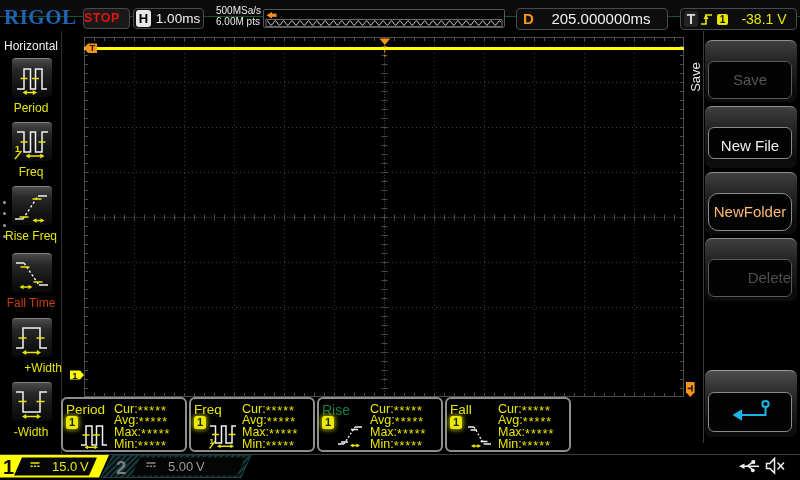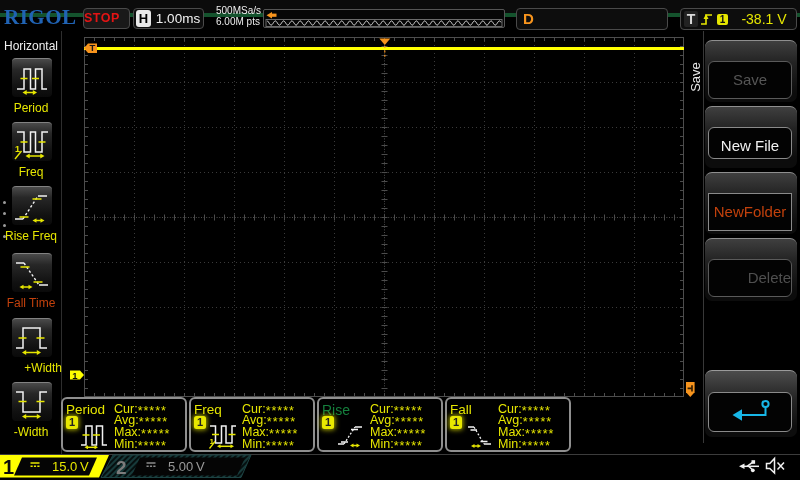--- a/index.html
+++ b/index.html
@@ -1,36 +1,37 @@
 <!DOCTYPE html>
 <html><head><meta charset="utf-8">
 <style>
 * { margin:0; padding:0; }
 html,body { width:800px; height:480px; background:#000; overflow:hidden; }
 body { font-family:"Liberation Sans", sans-serif; position:relative; }
 </style></head>
 <body>
-<div style="position:absolute;left:0;top:0;width:800px;height:17px;background:#0b0b0b;border-bottom:4px solid #14532d;box-sizing:border-box">
+<div style="position:absolute;left:0;top:0;width:800px;height:17px;background:#0b0b0b;border-bottom:1px solid #14532d;box-sizing:border-box">
     <div style="position:absolute;left:4px;top:5px;font-family:'Liberation Serif',serif;font-weight:bold;font-size:21px;color:#2063b4;letter-spacing:0.5px">RIGOL</div>
     <div style="position:absolute;left:83px;top:8px;width:47px;height:21px;background:#191919;border:1px solid #4a4a4a;border-radius:4px;box-sizing:border-box;text-align:left;line-height:19px;font-size:12.5px;font-weight:bold;color:#e31414;letter-spacing:0.5px">STOP</div>
     <div style="position:absolute;left:133px;top:8px;width:71px;height:21px;background:#0d0d0d;border:1px solid #4a4a4a;border-radius:4px;box-sizing:border-box">
       <div style="position:absolute;left:2px;top:1px;width:15px;height:17px;background:#e8e8e8;border-radius:3px;text-align:center;line-height:17px;font-size:13px;font-weight:bold;color:#000">H</div>
       <div style="position:absolute;left:20px;top:0;width:48px;text-align:center;line-height:19px;font-size:13.5px;color:#f2f2f2">1.00ms</div>
     </div>
     <div style="position:absolute;left:216px;top:6px;font-size:10px;line-height:10.5px;color:#ededed">500MSa/s<br>6.00M pts</div>
     <div style="position:absolute;left:263px;top:9px;width:242px;height:19px;background:#060606;border:1px solid #555;border-radius:2px;box-sizing:border-box">
       <svg width="240" height="17" viewBox="0 0 240 17" style="position:absolute;left:0;top:0">
         <polygon points="2.5,5.2 8,2 8,8.4" fill="#f7941d"></polygon>
         <rect x="8" y="3.6" width="4.5" height="3.2" fill="#f7941d"></rect>
         <rect x="2" y="9.5" width="236" height="7" fill="none" stroke="#6a6a6a" stroke-width="1"></rect>
         <path d="M3.0,2.9 L3.5,3.0 L4.0,3.5 L4.5,4.1 L5.0,4.9 L5.5,5.7 L6.0,6.4 L6.5,6.9 L7.0,7.1 L7.5,7.0 L8.0,6.7 L8.5,6.1 L9.0,5.4 L9.5,4.6 L10.0,3.8 L10.5,3.3 L11.0,3.0 L11.5,2.9 L12.0,3.2 L12.5,3.7 L13.0,4.4 L13.5,5.2 L14.0,6.0 L14.5,6.6 L15.0,7.0 L15.5,7.1 L16.0,6.9 L16.5,6.5 L17.0,5.8 L17.5,5.0 L18.0,4.3 L18.5,3.6 L19.0,3.1 L19.5,2.9 L20.0,3.0 L20.5,3.4 L21.0,4.0 L21.5,4.7 L22.0,5.5 L22.5,6.2 L23.0,6.8 L23.5,7.1 L24.0,7.1 L24.5,6.8 L25.0,6.2 L25.5,5.5 L26.0,4.7 L26.5,4.0 L27.0,3.4 L27.5,3.0 L28.0,2.9 L28.5,3.1 L29.0,3.6 L29.5,4.3 L30.0,5.0 L30.5,5.8 L31.0,6.5 L31.5,6.9 L32.0,7.1 L32.5,7.0 L33.0,6.6 L33.5,6.0 L34.0,5.2 L34.5,4.4 L35.0,3.7 L35.5,3.2 L36.0,2.9 L36.5,3.0 L37.0,3.3 L37.5,3.8 L38.0,4.6 L38.5,5.4 L39.0,6.1 L39.5,6.7 L40.0,7.0 L40.5,7.1 L41.0,6.9 L41.5,6.4 L42.0,5.7 L42.5,4.9 L43.0,4.1 L43.5,3.5 L44.0,3.0 L44.5,2.9 L45.0,3.0 L45.5,3.5 L46.0,4.1 L46.5,4.9 L47.0,5.7 L47.5,6.4 L48.0,6.9 L48.5,7.1 L49.0,7.0 L49.5,6.7 L50.0,6.1 L50.5,5.4 L51.0,4.6 L51.5,3.8 L52.0,3.3 L52.5,3.0 L53.0,2.9 L53.5,3.2 L54.0,3.7 L54.5,4.4 L55.0,5.2 L55.5,6.0 L56.0,6.6 L56.5,7.0 L57.0,7.1 L57.5,6.9 L58.0,6.5 L58.5,5.8 L59.0,5.0 L59.5,4.3 L60.0,3.6 L60.5,3.1 L61.0,2.9 L61.5,3.0 L62.0,3.4 L62.5,4.0 L63.0,4.7 L63.5,5.5 L64.0,6.2 L64.5,6.8 L65.0,7.1 L65.5,7.1 L66.0,6.8 L66.5,6.2 L67.0,5.5 L67.5,4.7 L68.0,4.0 L68.5,3.4 L69.0,3.0 L69.5,2.9 L70.0,3.1 L70.5,3.6 L71.0,4.3 L71.5,5.0 L72.0,5.8 L72.5,6.5 L73.0,6.9 L73.5,7.1 L74.0,7.0 L74.5,6.6 L75.0,6.0 L75.5,5.2 L76.0,4.4 L76.5,3.7 L77.0,3.2 L77.5,2.9 L78.0,3.0 L78.5,3.3 L79.0,3.8 L79.5,4.6 L80.0,5.4 L80.5,6.1 L81.0,6.7 L81.5,7.0 L82.0,7.1 L82.5,6.9 L83.0,6.4 L83.5,5.7 L84.0,4.9 L84.5,4.1 L85.0,3.5 L85.5,3.0 L86.0,2.9 L86.5,3.0 L87.0,3.5 L87.5,4.1 L88.0,4.9 L88.5,5.7 L89.0,6.4 L89.5,6.9 L90.0,7.1 L90.5,7.0 L91.0,6.7 L91.5,6.1 L92.0,5.4 L92.5,4.6 L93.0,3.8 L93.5,3.3 L94.0,3.0 L94.5,2.9 L95.0,3.2 L95.5,3.7 L96.0,4.4 L96.5,5.2 L97.0,6.0 L97.5,6.6 L98.0,7.0 L98.5,7.1 L99.0,6.9 L99.5,6.5 L100.0,5.8 L100.5,5.0 L101.0,4.3 L101.5,3.6 L102.0,3.1 L102.5,2.9 L103.0,3.0 L103.5,3.4 L104.0,4.0 L104.5,4.7 L105.0,5.5 L105.5,6.2 L106.0,6.8 L106.5,7.1 L107.0,7.1 L107.5,6.8 L108.0,6.2 L108.5,5.5 L109.0,4.7 L109.5,4.0 L110.0,3.4 L110.5,3.0 L111.0,2.9 L111.5,3.1 L112.0,3.6 L112.5,4.3 L113.0,5.0 L113.5,5.8 L114.0,6.5 L114.5,6.9 L115.0,7.1 L115.5,7.0 L116.0,6.6 L116.5,6.0 L117.0,5.2 L117.5,4.4 L118.0,3.7 L118.5,3.2 L119.0,2.9 L119.5,3.0 L120.0,3.3 L120.5,3.8 L121.0,4.6 L121.5,5.4 L122.0,6.1 L122.5,6.7 L123.0,7.0 L123.5,7.1 L124.0,6.9 L124.5,6.4 L125.0,5.7 L125.5,4.9 L126.0,4.1 L126.5,3.5 L127.0,3.0 L127.5,2.9 L128.0,3.0 L128.5,3.5 L129.0,4.1 L129.5,4.9 L130.0,5.7 L130.5,6.4 L131.0,6.9 L131.5,7.1 L132.0,7.0 L132.5,6.7 L133.0,6.1 L133.5,5.4 L134.0,4.6 L134.5,3.8 L135.0,3.3 L135.5,3.0 L136.0,2.9 L136.5,3.2 L137.0,3.7 L137.5,4.4 L138.0,5.2 L138.5,6.0 L139.0,6.6 L139.5,7.0 L140.0,7.1 L140.5,6.9 L141.0,6.5 L141.5,5.8 L142.0,5.0 L142.5,4.3 L143.0,3.6 L143.5,3.1 L144.0,2.9 L144.5,3.0 L145.0,3.4 L145.5,4.0 L146.0,4.7 L146.5,5.5 L147.0,6.2 L147.5,6.8 L148.0,7.1 L148.5,7.1 L149.0,6.8 L149.5,6.2 L150.0,5.5 L150.5,4.7 L151.0,4.0 L151.5,3.4 L152.0,3.0 L152.5,2.9 L153.0,3.1 L153.5,3.6 L154.0,4.3 L154.5,5.0 L155.0,5.8 L155.5,6.5 L156.0,6.9 L156.5,7.1 L157.0,7.0 L157.5,6.6 L158.0,6.0 L158.5,5.2 L159.0,4.4 L159.5,3.7 L160.0,3.2 L160.5,2.9 L161.0,3.0 L161.5,3.3 L162.0,3.8 L162.5,4.6 L163.0,5.4 L163.5,6.1 L164.0,6.7 L164.5,7.0 L165.0,7.1 L165.5,6.9 L166.0,6.4 L166.5,5.7 L167.0,4.9 L167.5,4.1 L168.0,3.5 L168.5,3.0 L169.0,2.9 L169.5,3.0 L170.0,3.5 L170.5,4.1 L171.0,4.9 L171.5,5.7 L172.0,6.4 L172.5,6.9 L173.0,7.1 L173.5,7.0 L174.0,6.7 L174.5,6.1 L175.0,5.4 L175.5,4.6 L176.0,3.8 L176.5,3.3 L177.0,3.0 L177.5,2.9 L178.0,3.2 L178.5,3.7 L179.0,4.4 L179.5,5.2 L180.0,6.0 L180.5,6.6 L181.0,7.0 L181.5,7.1 L182.0,6.9 L182.5,6.5 L183.0,5.8 L183.5,5.0 L184.0,4.3 L184.5,3.6 L185.0,3.1 L185.5,2.9 L186.0,3.0 L186.5,3.4 L187.0,4.0 L187.5,4.7 L188.0,5.5 L188.5,6.2 L189.0,6.8 L189.5,7.1 L190.0,7.1 L190.5,6.8 L191.0,6.2 L191.5,5.5 L192.0,4.7 L192.5,4.0 L193.0,3.4 L193.5,3.0 L194.0,2.9 L194.5,3.1 L195.0,3.6 L195.5,4.3 L196.0,5.0 L196.5,5.8 L197.0,6.5 L197.5,6.9 L198.0,7.1 L198.5,7.0 L199.0,6.6 L199.5,6.0 L200.0,5.2 L200.5,4.4 L201.0,3.7 L201.5,3.2 L202.0,2.9 L202.5,3.0 L203.0,3.3 L203.5,3.8 L204.0,4.6 L204.5,5.4 L205.0,6.1 L205.5,6.7 L206.0,7.0 L206.5,7.1 L207.0,6.9 L207.5,6.4 L208.0,5.7 L208.5,4.9 L209.0,4.1 L209.5,3.5 L210.0,3.0 L210.5,2.9 L211.0,3.0 L211.5,3.5 L212.0,4.1 L212.5,4.9 L213.0,5.7 L213.5,6.4 L214.0,6.9 L214.5,7.1 L215.0,7.0 L215.5,6.7 L216.0,6.1 L216.5,5.4 L217.0,4.6 L217.5,3.8 L218.0,3.3 L218.5,3.0 L219.0,2.9 L219.5,3.2 L220.0,3.7 L220.5,4.4 L221.0,5.2 L221.5,6.0 L222.0,6.6 L222.5,7.0 L223.0,7.1 L223.5,6.9 L224.0,6.5 L224.5,5.8 L225.0,5.0 L225.5,4.3 L226.0,3.6 L226.5,3.1 L227.0,2.9 L227.5,3.0 L228.0,3.4 L228.5,4.0 L229.0,4.7 L229.5,5.5 L230.0,6.2 L230.5,6.8 L231.0,7.1 L231.5,7.1 L232.0,6.8 L232.5,6.2 L233.0,5.5 L233.5,4.7 L234.0,4.0 L234.5,3.4 L235.0,3.0 L235.5,2.9 L236.0,3.1 L236.5,3.6 L237.0,4.3" transform="translate(0,8)" fill="none" stroke="#dedede" stroke-width="1"></path>
       </svg>
     </div>
     <div style="position:absolute;left:516px;top:8px;width:152px;height:22px;background:#0d0d0d;border:1px solid #4a4a4a;border-radius:4px;box-sizing:border-box">
       <div style="position:absolute;left:6px;top:0;font-size:15px;font-weight:bold;color:#f7941d;line-height:20px">D</div>
+      <div style="position:absolute;left:22px;top:0;width:124px;text-align:center;font-size:15px;color:#f2f2f2;line-height:20px">205.000000ms</div>
     </div>
     <div style="position:absolute;left:680px;top:8px;width:117px;height:22px;background:#0d0d0d;border:1px solid #4a4a4a;border-radius:4px;box-sizing:border-box">
       <div style="position:absolute;left:3px;top:2px;width:14px;height:16px;background:#222;border-radius:2px;text-align:center;line-height:16px;font-size:14px;font-weight:bold;color:#d8d8d8">T</div>
       <svg width="14" height="16" viewBox="0 0 14 16" style="position:absolute;left:19px;top:2px">
         <path d="M1 13 H6 V4 H12" fill="none" stroke="#e6e600" stroke-width="1.6"></path>
         <polygon points="6,3 3.5,8 8.5,8" fill="#e6e600"></polygon>
       </svg>
       <div style="position:absolute;left:36px;top:4.5px;width:11px;height:11px;background:#e6e600;border-radius:2px;text-align:center;line-height:11px;font-size:10px;font-weight:bold;color:#111">1</div>
       <div style="position:absolute;left:54px;top:0;width:58px;text-align:center;font-size:14px;color:#e6e600;line-height:21px">-38.1&nbsp;V</div>
     </div>
@@ -210,21 +211,21 @@
 <div style="position:absolute;left:688px;top:60px;width:16px;height:34px">
     <div style="position:absolute;left:0;top:0;width:34px;height:16px;transform:rotate(-90deg) translateX(-34px);transform-origin:0 0;font-size:13px;color:#e8e8e8;text-align:center">Save</div>
   </div>
 <div style="position:absolute;left:705px;top:40px;width:92px;height:62px;border-radius:7px;background:linear-gradient(#3f3f3f,#232323 35%,#0c0c0c 85%);border-top:1px solid #8f8f8f;box-sizing:border-box">
     <div style="position:absolute;left:3px;top:20px;width:84px;height:38px;background:#030303;border:1px solid #5a5a5a;border-radius:6px;box-sizing:border-box;text-align:center;line-height:36px;font-size:15px;color:#565656;white-space:nowrap">Save</div>
   </div>
 <div style="position:absolute;left:705px;top:106px;width:92px;height:62px;border-radius:7px;background:linear-gradient(#3f3f3f,#232323 35%,#0c0c0c 85%);border-top:1px solid #8f8f8f;box-sizing:border-box">
     <div style="position:absolute;left:3px;top:20px;width:84px;height:32px;background:#030303;border:1px solid #8a8a8a;border-radius:6px;box-sizing:border-box;text-align:center;line-height:36px;font-size:15px;color:#f2f2f2;white-space:nowrap">New File</div>
   </div>
 <div style="position:absolute;left:705px;top:172px;width:92px;height:62px;border-radius:7px;background:linear-gradient(#3f3f3f,#232323 35%,#0c0c0c 85%);border-top:1px solid #8f8f8f;box-sizing:border-box">
-    <div style="position:absolute;left:3px;top:20px;width:84px;height:38px;background:#030303;border:1px solid #8a8a8a;border-radius:0;box-sizing:border-box;text-align:center;line-height:36px;font-size:15px;color:#c2410c;white-space:nowrap">NewFolder</div>
+    <div style="position:absolute;left:3px;top:20px;width:84px;height:38px;background:#030303;border:1px solid #8a8a8a;border-radius:10px;box-sizing:border-box;text-align:center;line-height:36px;font-size:15px;color:#fdba74;white-space:nowrap">NewFolder</div>
   </div>
 <div style="position:absolute;left:705px;top:238px;width:92px;height:63px;border-radius:7px;background:linear-gradient(#3f3f3f,#232323 35%,#0c0c0c 85%);border-top:1px solid #8f8f8f;box-sizing:border-box">
     <div style="position:absolute;left:3px;top:20px;width:84px;height:38px;background:#030303;border:1px solid #5a5a5a;border-radius:6px;box-sizing:border-box;text-align:right;line-height:36px;font-size:15px;color:#4f4f4f;white-space:nowrap">Delete</div>
   </div>
 <div style="position:absolute;left:705px;top:370px;width:92px;height:67px;border-radius:7px;background:linear-gradient(#4c4c4c,#262626 40%,#0d0d0d 85%);border-top:1px solid #9a9a9a;box-sizing:border-box">
     <div style="position:absolute;left:3px;top:21px;width:84px;height:40px;background:#030303;border:1px solid #8a8a8a;border-radius:6px;box-sizing:border-box"><svg width="82" height="38" viewBox="0 0 82 38">
         <circle cx="56.5" cy="11" r="3.1" fill="none" stroke="#18b7e8" stroke-width="2"></circle>
         <path d="M56.5 14.1 V22 H32" fill="none" stroke="#18b7e8" stroke-width="2"></path>
         <polygon points="23.5,22 33,16.3 33,27.7" fill="#18b7e8"></polygon>
       </svg></div>

